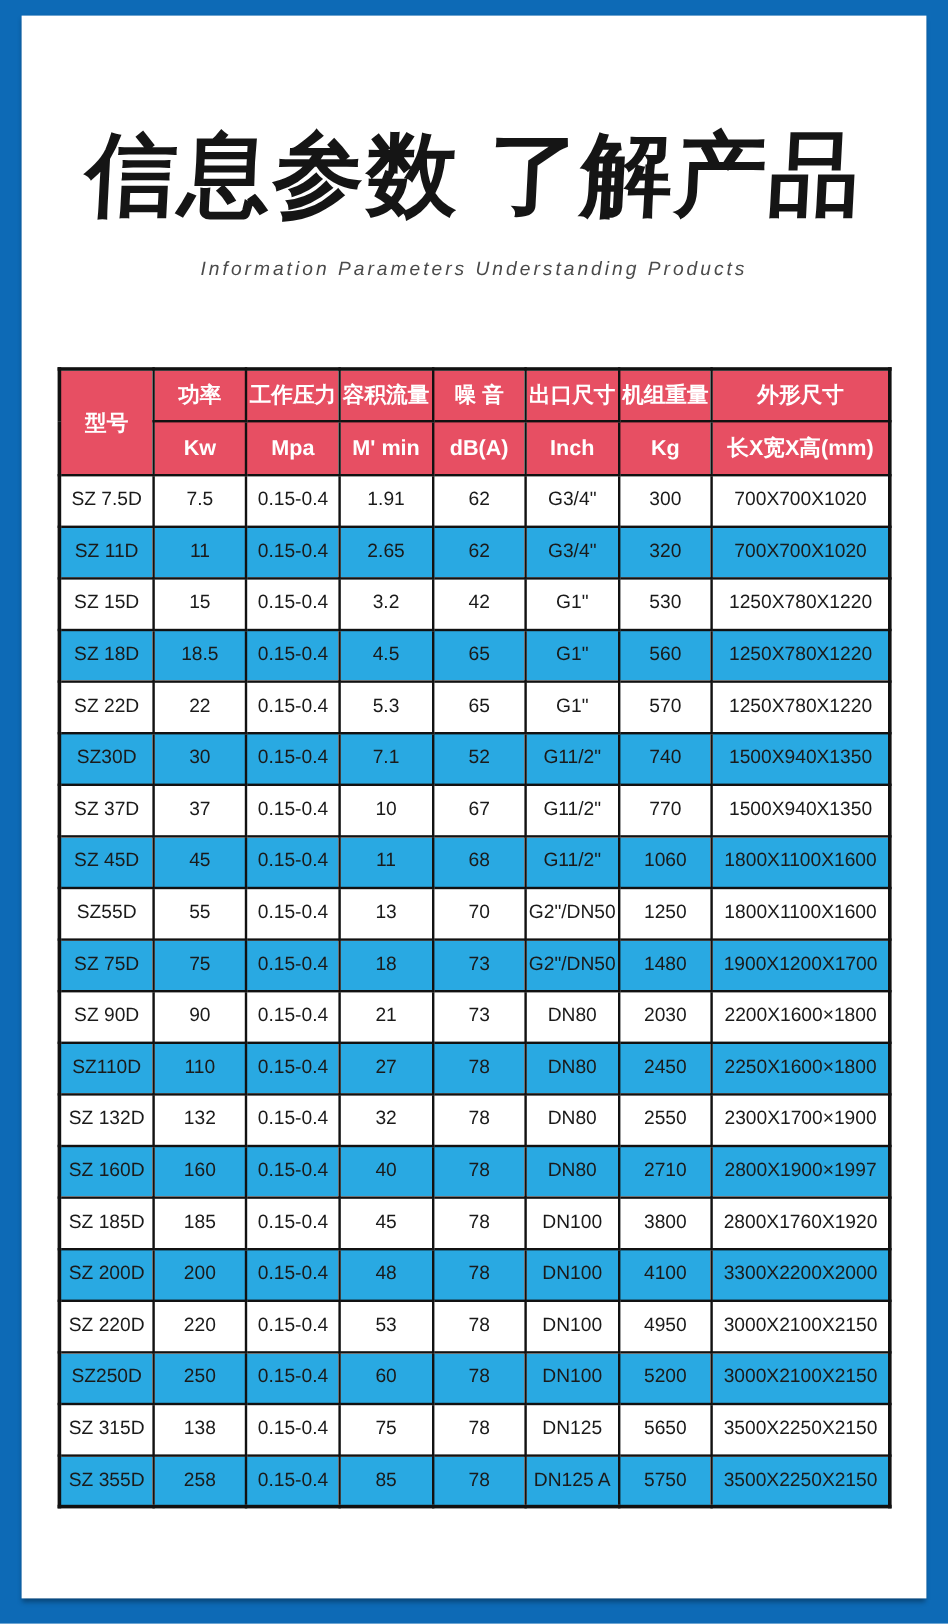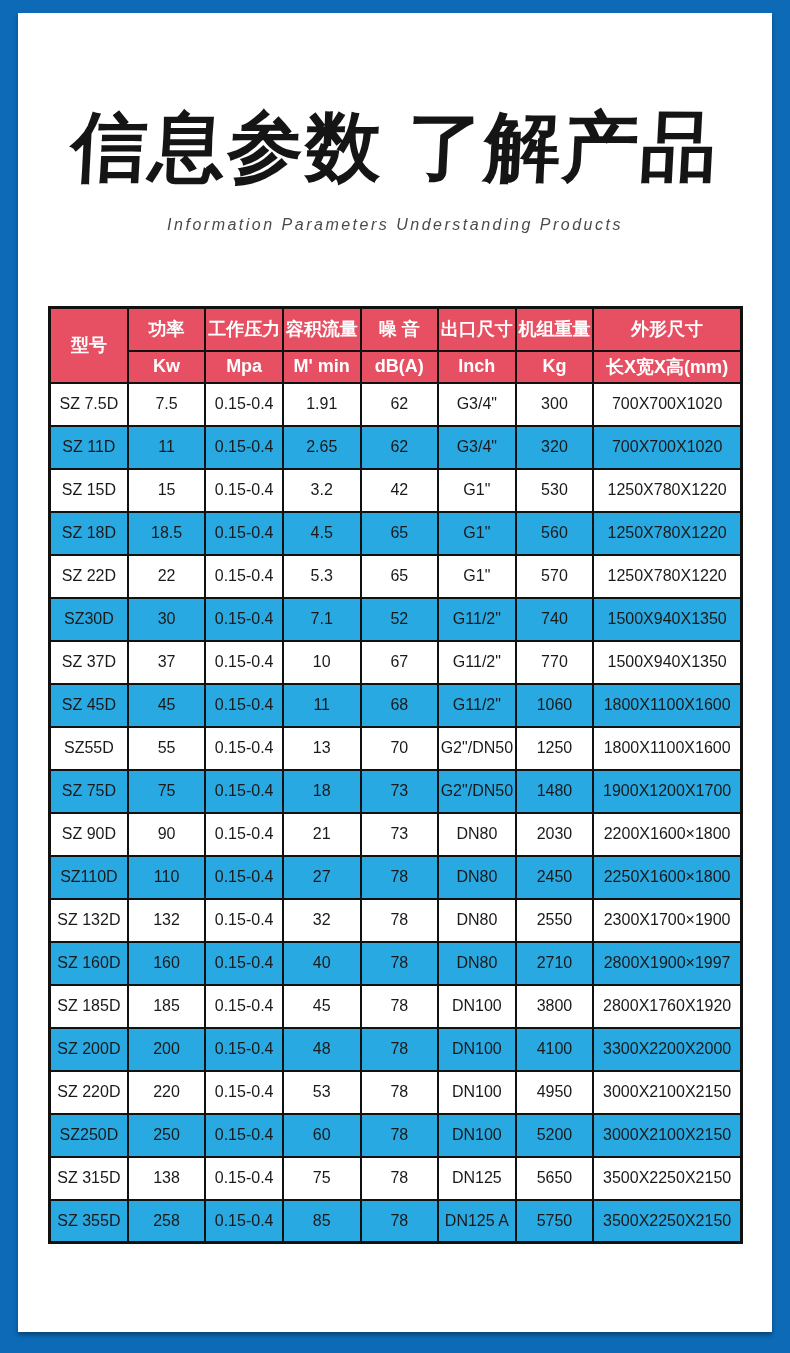--- a/index.html
+++ b/index.html
@@ -55,21 +55,21 @@
     overflow: hidden;
     white-space: nowrap;
   }
   table.spec thead th {
     background: var(--header-bg, #e74f63);
     color: var(--header-text, #ffffff);
     font-weight: 700;
     height: 43px;
     text-align: center;
   }
-  table.spec thead tr.units th { height: 32px; }
+  table.spec thead tr.units th { height: 45px; }
   table.spec thead th.zh { font-size: 18px; }
   table.spec thead th.unit { font-size: 18px; }
 
   table.spec tbody td {
     height: 43px;
     font-size: 16px;
     color: var(--cell-text, #1a1a1a);
     background: var(--row-bg, #ffffff);
   }
   table.spec tbody tr:nth-child(even) td {

